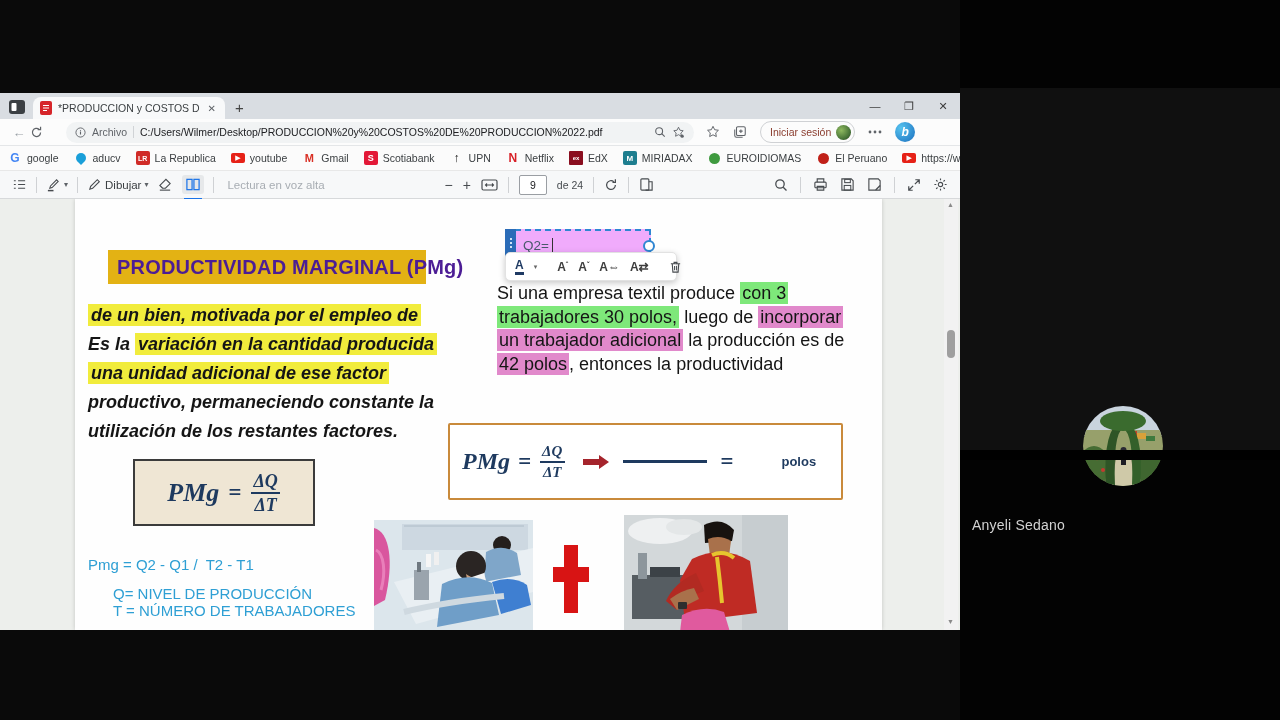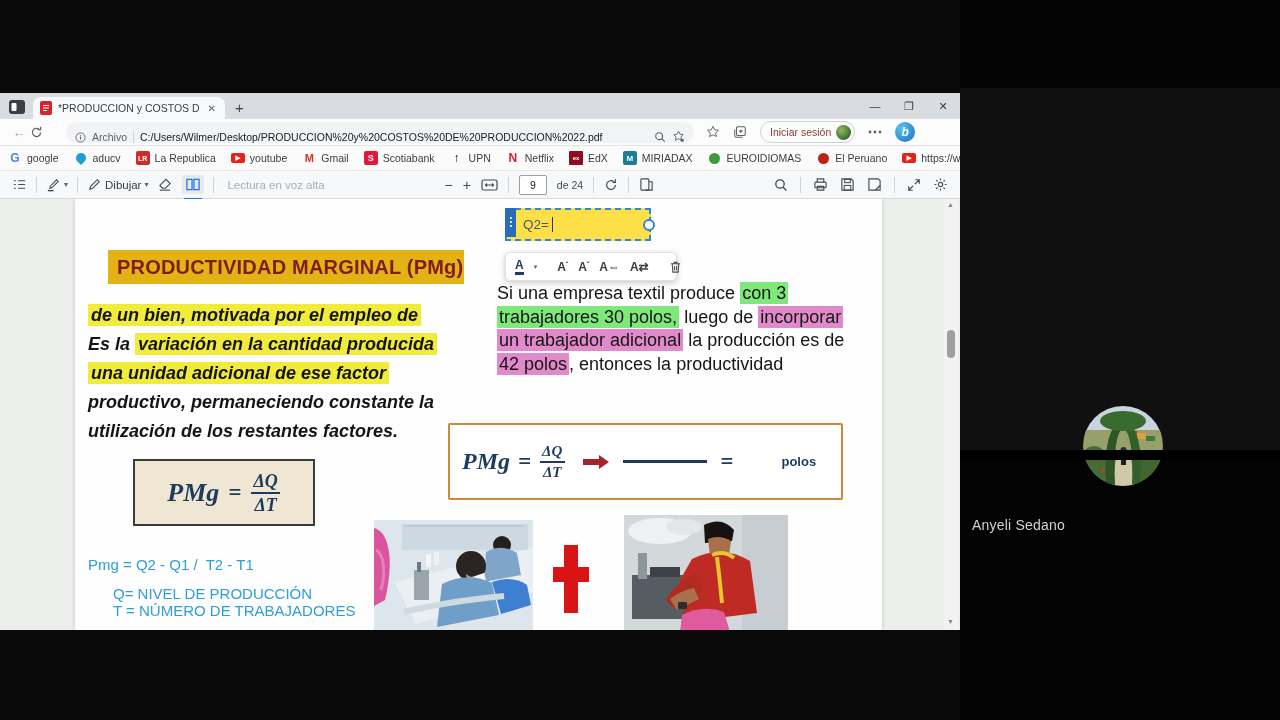--- a/index.html
+++ b/index.html
@@ -25,21 +25,21 @@
   .tab-close{font-size:10px;color:#5f6368;padding:0 2px;}
   .newtab{margin-left:10px;margin-bottom:4px;font-size:15px;color:#444;line-height:1;}
   .wincontrols{margin-left:auto;display:flex;height:26px;}
   .winbtn{width:34px;height:26px;display:flex;align-items:center;justify-content:center;font-size:11px;color:#3d3d3d;}
 
   
   .addr{position:absolute;left:0;top:26px;width:960px;height:27px;background:#fcfcfc;border-bottom:1px solid #e4e6e8;
         display:flex;align-items:center;padding:0 8px;box-sizing:border-box;}
   .nav-ic{width:22px;text-align:center;font-size:13px;color:#9aa0a6;}
   .nav-ic.on{color:#5f6368;}
-  .omnibox{margin-left:14px;width:628px;height:21px;background:#f1f3f4;border-radius:11px;display:flex;align-items:flex-end;
+  .omnibox{margin-left:14px;width:628px;height:21px;background:#f1f3f4;border-radius:11px;display:flex;align-items:center;
            padding:0 9px;box-sizing:border-box;gap:6px;}
   .scheme{font-size:10.5px;color:#5f6368;}
   .omni-div{width:1px;height:12px;background:#d0d3d6;}
   .url{flex:1;font-size:10.5px;color:#202124;white-space:nowrap;overflow:hidden;}
   .addr-right{display:flex;align-items:center;gap:13px;margin-left:12px;}
   .signin{height:20px;border:1px solid #cfd1d4;border-radius:11px;display:flex;align-items:center;gap:5px;padding:0 3px 0 9px;justify-content:flex-end;}
   .signin-label{font-size:10.5px;color:#8a3c2e;white-space:nowrap;}
   .signin-av{width:15px;height:15px;border-radius:50%;background:radial-gradient(circle at 35% 35%,#8fba60,#3f6b33 70%,#7c2d20);}
   .bing{width:20px;height:20px;border-radius:50%;background:radial-gradient(circle at 30% 30%,#56c3ef,#1b6fbf);
         color:#fff;font-weight:bold;font-size:12px;display:flex;align-items:center;justify-content:center;font-style:italic;}
@@ -82,34 +82,34 @@
   .pt-right{margin-left:auto;display:flex;align-items:center;gap:12px;}
 
   
   .viewer{position:absolute;left:0;top:106px;width:960px;height:431px;background:#edefec;overflow:hidden;}
   .page{position:absolute;left:75px;top:0;width:807px;height:431px;background:#fefefe;box-shadow:0 0 4px rgba(0,0,0,.18);}
   .vscroll{position:absolute;left:944px;top:0;width:14px;height:431px;background:#f2f2f2;}
   .vthumb{position:absolute;left:3px;top:131px;width:8px;height:28px;background:#9f9f9f;border-radius:4px;}
   .varrow{position:absolute;left:3px;font-size:7px;color:#8a8a8a;}
 
   
-  .slide-title{position:absolute;left:108px;top:51px;width:356px;height:34px;background:#e3b214;
-               color:#7f1d1d;font-size:20px;font-weight:bold;line-height:34px;padding-left:9px;box-sizing:border-box;
+  .slide-title{position:absolute;left:108px;top:51px;width:318px;height:34px;background:#e3b214;
+               color:#4c1d95;font-size:20px;font-weight:bold;line-height:34px;padding-left:9px;box-sizing:border-box;
                letter-spacing:.2px;white-space:nowrap;}
   .def{position:absolute;left:88px;top:102px;font-size:18px;font-weight:bold;font-style:italic;color:#151515;}
   .def .ln{height:29px;line-height:29px;white-space:nowrap;}
   .hl-y{background:#f1ec3c;padding:1px 3px;}
   .prob{position:absolute;left:497px;top:83px;font-size:18px;font-weight:normal;color:#151515;}
   .prob .ln{height:23.5px;line-height:23.5px;white-space:nowrap;}
   .hl-g{background:#7ee87a;padding:1px 2px;}
   .hl-p{background:#e189cb;padding:1px 2px;}
   .gap40{display:inline-block;width:52px;}
 
   
-  .anno{position:absolute;left:505px;top:9px;width:142px;height:29px;border:2px dashed #2f86d2;background:#fde047;
+  .anno{position:absolute;left:505px;top:30px;width:142px;height:29px;border:2px dashed #2f86d2;background:#f0abfc;
         display:flex;align-items:center;}
   .anno-handle{position:absolute;left:-2px;top:-2px;width:11px;height:29px;background:#2b6cb8;display:flex;align-items:center;justify-content:center;}
   .grip{width:4px;height:13px;background:
         radial-gradient(circle,#cfe3f5 1px,transparent 1.2px) 0 0/4px 4px;}
   .anno-text{margin-left:16px;font-size:13.5px;color:#49596b;}
   .caret{display:inline-block;width:1px;height:15px;background:#333;margin-left:3px;vertical-align:middle;}
   .anno-node{position:absolute;right:-6px;top:9px;width:8px;height:8px;border-radius:50%;background:#fff;border:2px solid #2f86d2;}
   .minibar{position:absolute;left:505px;top:53px;width:172px;height:29px;background:#fff;border:1px solid #e2e2e2;border-radius:5px;
            box-shadow:0 2px 6px rgba(0,0,0,.22);display:flex;align-items:center;gap:10px;padding:0 9px;box-sizing:border-box;}
   .mb-div{width:1px;height:16px;background:#ddd;}

